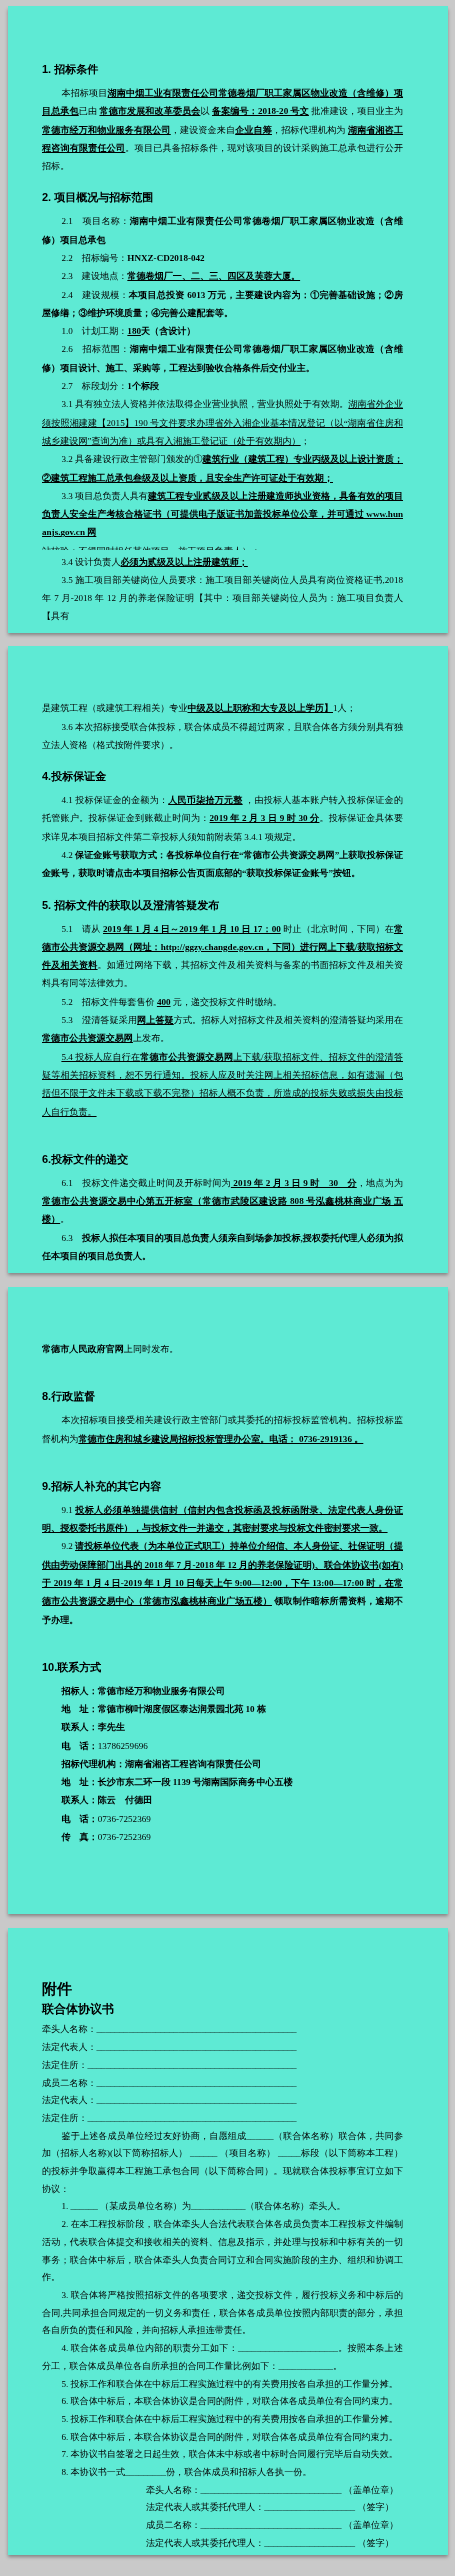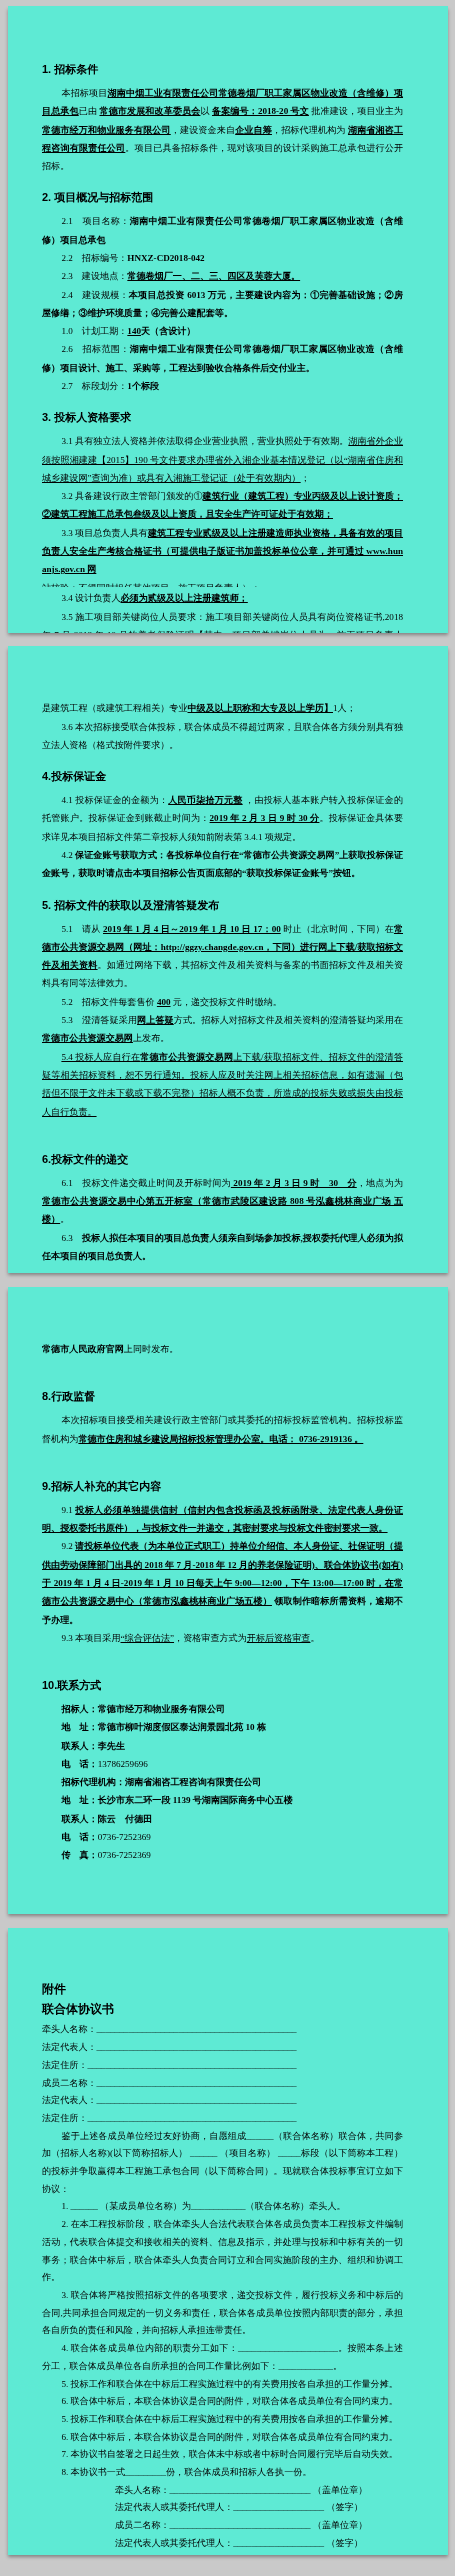--- a/index.html
+++ b/index.html
@@ -28,42 +28,41 @@
   .blk{
     margin:0;font-size:9.1px;line-height:18.3px;
     text-align:justify;word-break:break-all;
   }
   .ind{text-indent:19.4px;}
   .b{font-weight:bold;}
   .u{text-decoration:underline;}
   .clip{height:8.6px;overflow:hidden;margin-bottom:2.3px;}
   .contact{margin-left:19.4px;text-indent:0;}
   .p4 .blk{line-height:17.7px;}
-  .attach{font-size:12px;font-weight:bold;}
+  .attach{font-size:15px;font-weight:bold;}
   .title{text-align:left;font-size:12px;font-weight:bold;line-height:23px !important;}
   .fill{text-indent:0;}
-  .sign{margin-left:73px;text-indent:0;text-align:left;}
+  .sign{margin-left:104px;text-indent:0;text-align:left;}
   .date{text-align:right;padding-right:15px;}
 </style>
 </head>
 <body>
 
 <main class="doc">
   <section class="page">
       <h2 class="hd"><span class="">1. 招标条件</span></h2>
       <p class="blk ind"><span class="">本招标项目</span><span class="b u">湖南中烟工业有限责任公司常德卷烟厂职工家属区物业改造（含维修）项目总承包</span><span class="">已由 </span><span class="b u">常德市发展和改革委员会</span><span class="">以 </span><span class="b u">备案编号：2018-20 号文</span><span class=""> 批准建设，项目业主为</span><span class="b u">常德市经万和物业服务有限公司</span><span class="">，建设资金来自</span><span class="b u">企业自筹</span><span class="">，招标代理机构为 </span><span class="b u">湖南省湘咨工程咨询有限责任公司</span><span class="">。项目已具备招标条件，现对该项目的设计采购施工总承包进行公开招标。</span></p>
       <h2 class="hd"><span class="">2. 项目概况与招标范围</span></h2>
       <p class="blk ind"><span class="">2.1　项目名称：</span><span class="b">湖南中烟工业有限责任公司常德卷烟厂职工家属区物业改造（含维修）项目总承包</span></p>
       <p class="blk ind"><span class="">2.2　招标编号：</span><span class="b">HNXZ-CD2018-042</span></p>
       <p class="blk ind"><span class="">2.3　建设地点：</span><span class="b u">常德卷烟厂一、二、三、四区及芙蓉大厦。</span></p>
       <p class="blk ind"><span class="">2.4　建设规模：</span><span class="b">本项目总投资 6013 万元，主要建设内容为：①完善基础设施；②房屋修缮；③维护环境质量；④完善公建配套等。</span></p>
-      <p class="blk ind"><span class="">1.0　计划工期：</span><span class="b u">140</span><span class="b">天（含设计）</span></p>
+      <p class="blk ind"><span class="">1.0　计划工期：</span><span class="b u">180</span><span class="b">天（含设计）</span></p>
       <p class="blk ind"><span class="">2.6　招标范围：</span><span class="b">湖南中烟工业有限责任公司常德卷烟厂职工家属区物业改造（含维修）项目设计、施工、采购等，工程达到验收合格条件后交付业主。</span></p>
       <p class="blk ind"><span class="">2.7　标段划分：</span><span class="b">1个标段</span></p>
-      <h2 class="hd"><span class="">3. 投标人资格要求</span></h2>
       <p class="blk ind"><span class="">3.1 具有独立法人资格并依法取得企业营业执照，营业执照处于有效期。</span><span class=" u">湖南省外企业须按照湘建建【2015】190 号文件要求办理省外入湘企业基本情况登记（以“湖南省住房和城乡建设网”查询为准）或具有入湘施工登记证（处于有效期内）</span><span class="">；</span></p>
       <p class="blk ind"><span class="">3.2 具备建设行政主管部门颁发的①</span><span class="b u">建筑行业（建筑工程）专业丙级及以上设计资质；②建筑工程施工总承包叁级及以上资质，且安全生产许可证处于有效期；</span></p>
       <p class="blk ind"><span class="">3.3 项目总负责人具有</span><span class="b u">建筑工程专业贰级及以上注册建造师执业资格，具备有效的项目负责人安全生产考核合格证书（可提供电子版证书加盖投标单位公章，并可通过 www.hunanjs.gov.cn 网</span></p>
       <p class="blk clip"><span class=" u">站核验；不得同时担任其他项目　施工项目负责人）；</span></p>
       <p class="blk ind"><span class="">3.4 设计负责人</span><span class="b u">必须为贰级及以上注册建筑师；</span></p>
       <p class="blk ind"><span class="">3.5 施工项目部关键岗位人员要求：施工项目部关键岗位人员具有岗位资格证书,2018 年 7 月-2018 年 12 月的养老保险证明【其中：项目部关键岗位人员为：施工项目负责人【具有</span></p>
     </section>
   <section class="page">
       <p class="blk"><span class="">是建筑工程（或建筑工程相关）专业</span><span class="b u">中级及以上职称和大专及以上学历】</span><span class="">1人；</span></p>
       <p class="blk ind"><span class="">3.6 本次招标接受联合体投标，联合体成员不得超过两家，且联合体各方须分别具有独立法人资格（格式按附件要求）。</span></p>
@@ -79,21 +78,20 @@
       <p class="blk ind"><span class="">6.1　投标文件递交截止时间及开标时间为</span><span class="b u"> 2019 年 2 月 3 日 9 时　30　分</span><span class="">，地点为为</span><span class="b u">常德市公共资源交易中心第五开标室（常德市武陵区建设路 808 号泓鑫桃林商业广场 五楼）</span><span class="">。</span></p>
       <p class="blk ind"><span class="">6.3　</span><span class="b">投标人拟任本项目的项目总负责人须亲自到场参加投标,授权委托代理人必须为拟任本项目的项目总负责人。</span></p>
     </section>
   <section class="page">
       <p class="blk"><span class="b">常德市人民政府官网</span><span class="">上同时发布。</span></p>
       <h2 class="hd mt"><span class="">8.行政监督</span></h2>
       <p class="blk ind"><span class="">本次招标项目接受相关建设行政主管部门或其委托的招标投标监管机构。招标投标监督机构为</span><span class="b u">常德市住房和城乡建设局招标投标管理办公室。电话： 0736-2919136 。</span></p>
       <h2 class="hd mt"><span class="">9.招标人补充的其它内容</span></h2>
       <p class="blk ind"><span class="">9.1 </span><span class="b u">投标人必须单独提供信封（信封内包含投标函及投标函附录、法定代表人身份证明、授权委托书原件），与投标文件一并递交，其密封要求与投标文件密封要求一致。</span></p>
       <p class="blk ind"><span class="">9.2 </span><span class="b u">请投标单位代表（为本单位正式职工）持单位介绍信、本人身份证、社保证明（提供由劳动保障部门出具的 2018 年 7 月-2018 年 12 月的养老保险证明)、联合体协议书(如有)于 2019 年 1 月 4 日-2019 年 1 月 10 日每天上午 9:00—12:00，下午 13:00—17:00 时，在常德市公共资源交易中心（常德市泓鑫桃林商业广场五楼）</span><span class="b"> 领取制作暗标所需资料，逾期不予办理。</span></p>
-      <p class="blk ind"><span class="">9.3 本项目采用</span><span class=" u">“综合评估法”</span><span class="">，资格审查方式为</span><span class=" u">开标后资格审查</span><span class="">。</span></p>
       <h2 class="hd mt"><span class="">10.联系方式</span></h2>
       <p class="blk contact"><span class="b">招标人：常德市经万和物业服务有限公司</span></p>
       <p class="blk contact"><span class="b">地　址：常德市柳叶湖度假区泰达润景园北苑 10 栋</span></p>
       <p class="blk contact"><span class="b">联系人：李先生</span></p>
       <p class="blk contact"><span class="b">电　话：</span><span class="">13786259696</span></p>
       <p class="blk contact"><span class="b">招标代理机构：湖南省湘咨工程咨询有限责任公司</span></p>
       <p class="blk contact"><span class="b">地　址：长沙市东二环一段 1139 号湖南国际商务中心五楼</span></p>
       <p class="blk contact"><span class="b">联系人：陈云　付德田</span></p>
       <p class="blk contact"><span class="b">电　话：</span><span class="">0736-7252369</span></p>
       <p class="blk contact"><span class="b">传　真：</span><span class="">0736-7252369</span></p>

